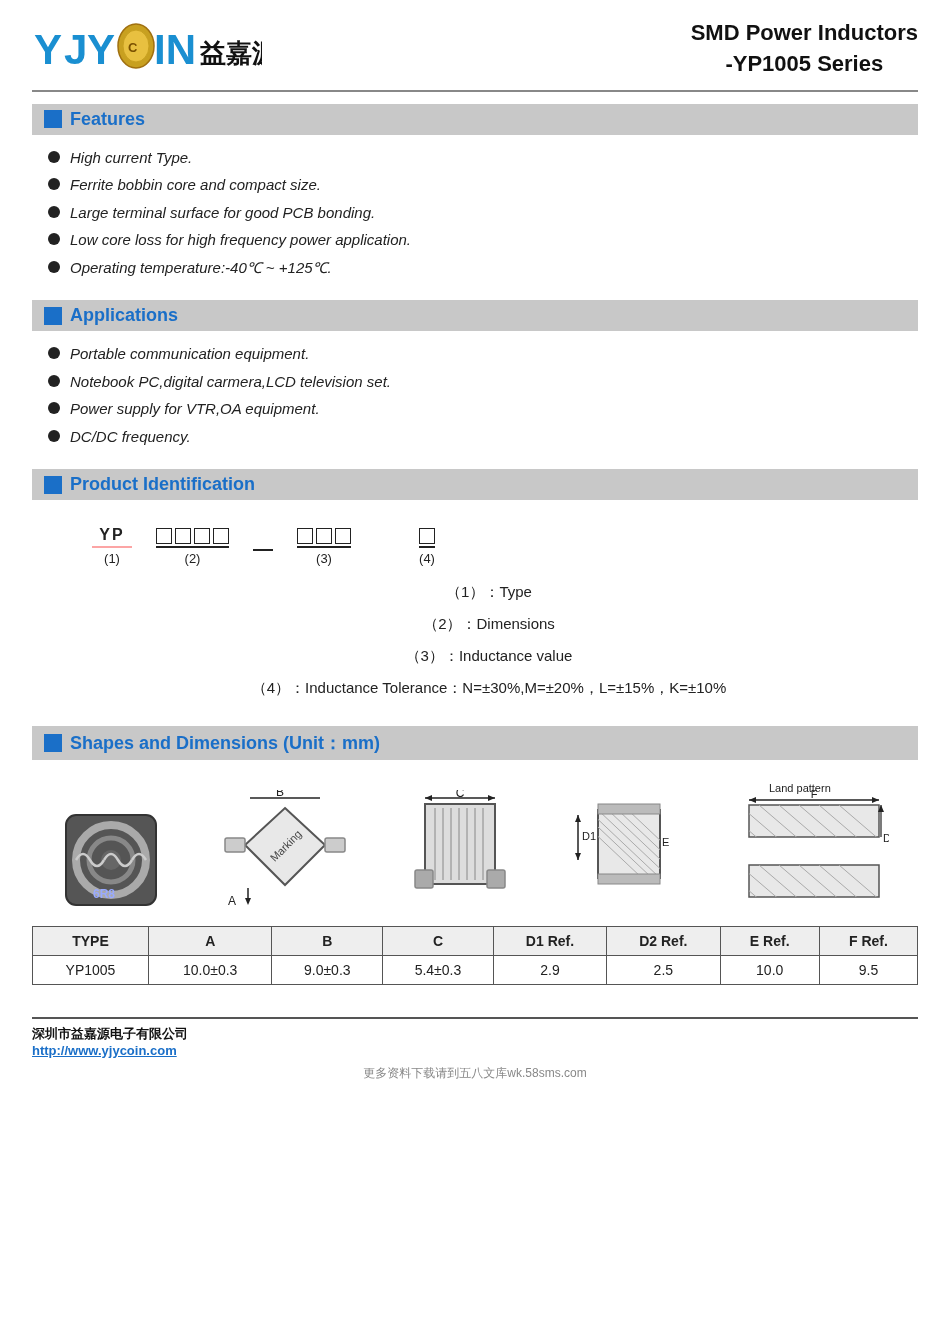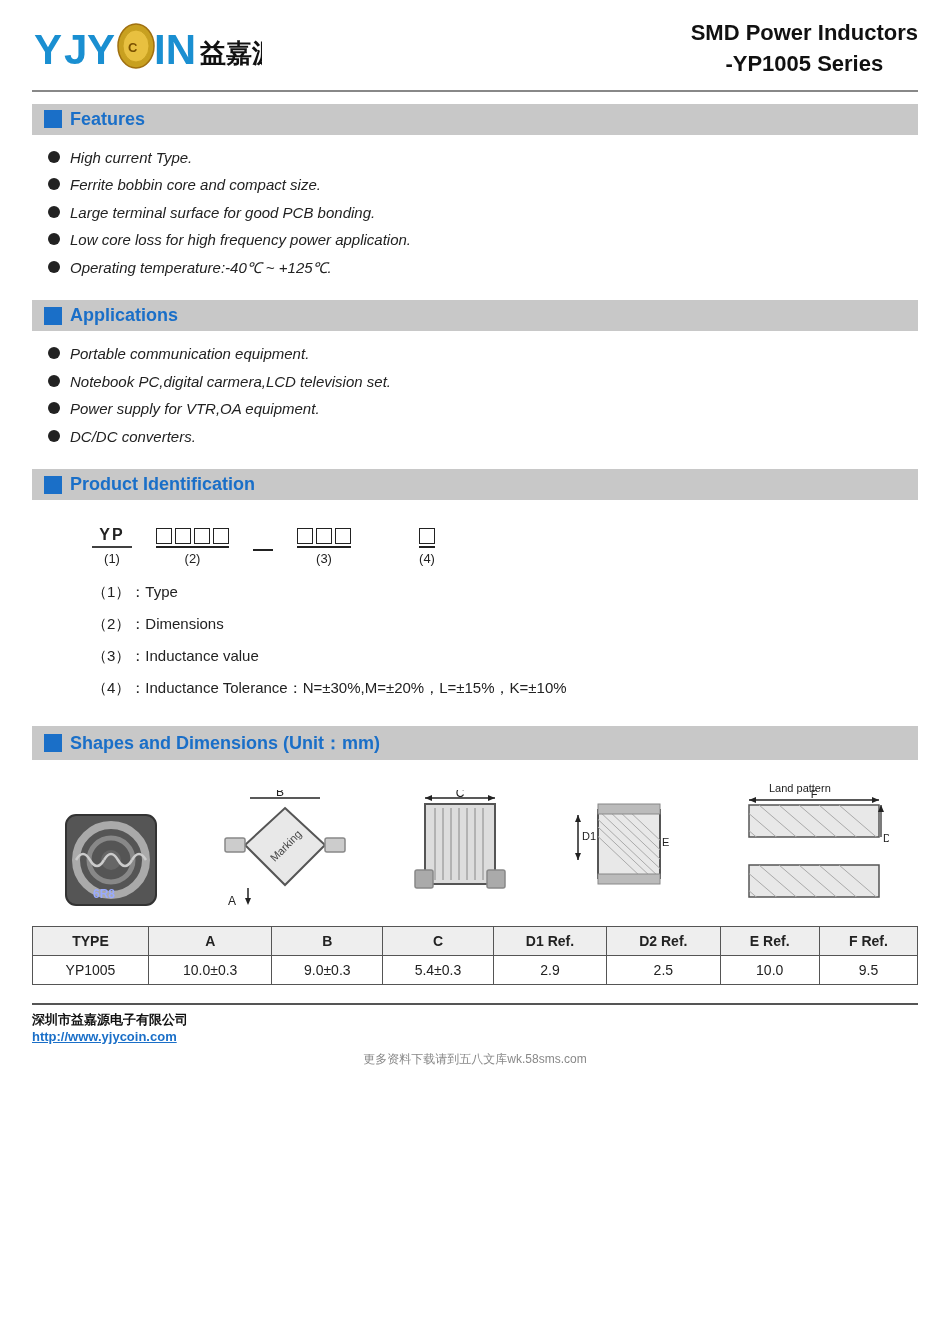--- a/index.html
+++ b/index.html
@@ -95,21 +95,21 @@
     }
     .pid-group {
       display: flex;
       flex-direction: column;
       align-items: center;
     }
     .pid-top {
       font-size: 16px;
       font-weight: bold;
       letter-spacing: 2px;
-      border-bottom: 2px solid #404040;
+      border-bottom: 2px solid #fca5a5;
       padding-bottom: 2px;
       min-width: 40px;
       text-align: center;
     }
     .pid-num {
       font-size: 13px;
       margin-top: 3px;
       color: #222;
     }
     .pid-boxes {
@@ -125,20 +125,21 @@
       display: inline-block;
     }
     .pid-dash {
       font-size: 20px;
       font-weight: bold;
       padding-bottom: 6px;
     }
 
     .pid-labels {
       padding: 8px 32px 6px 60px;
+      text-align: center;
     }
     .pid-labels p {
       margin-bottom: 8px;
       font-size: 15px;
       line-height: 1.6;
     }
     .shapes-images {
       display: flex;
       align-items: flex-end;
       gap: 18px;
@@ -168,21 +169,21 @@
       padding: 6px 10px;
       text-align: center;
     }
     .dim-table th {
       background: #eee;
       font-weight: bold;
     }
 
     
     .footer {
-      margin-top: 18px;
+      margin-top: 32px;
       border-top: 2px solid #555;
       padding-top: 6px;
       display: flex;
       justify-content: space-between;
       align-items: flex-start;
       font-size: 13px;
     }
     .footer-left {
       font-weight: bold;
       color: #111;
@@ -272,21 +273,21 @@
     <li>
         <span class="bullet-dot"></span>
         <span>Notebook PC,digital carmera,LCD television set.</span>
       </li>
     <li>
         <span class="bullet-dot"></span>
         <span>Power supply for VTR,OA equipment.</span>
       </li>
     <li>
         <span class="bullet-dot"></span>
-        <span>DC/DC converters.</span>
+        <span>DC/DC frequency.</span>
       </li>
   </ul>
 
   <div class="section-bar">
     <span class="bar-icon"></span>
     <span class="bar-title">Product Identification</span>
   </div>
 
   <div class="prod-id-diagram">
 

